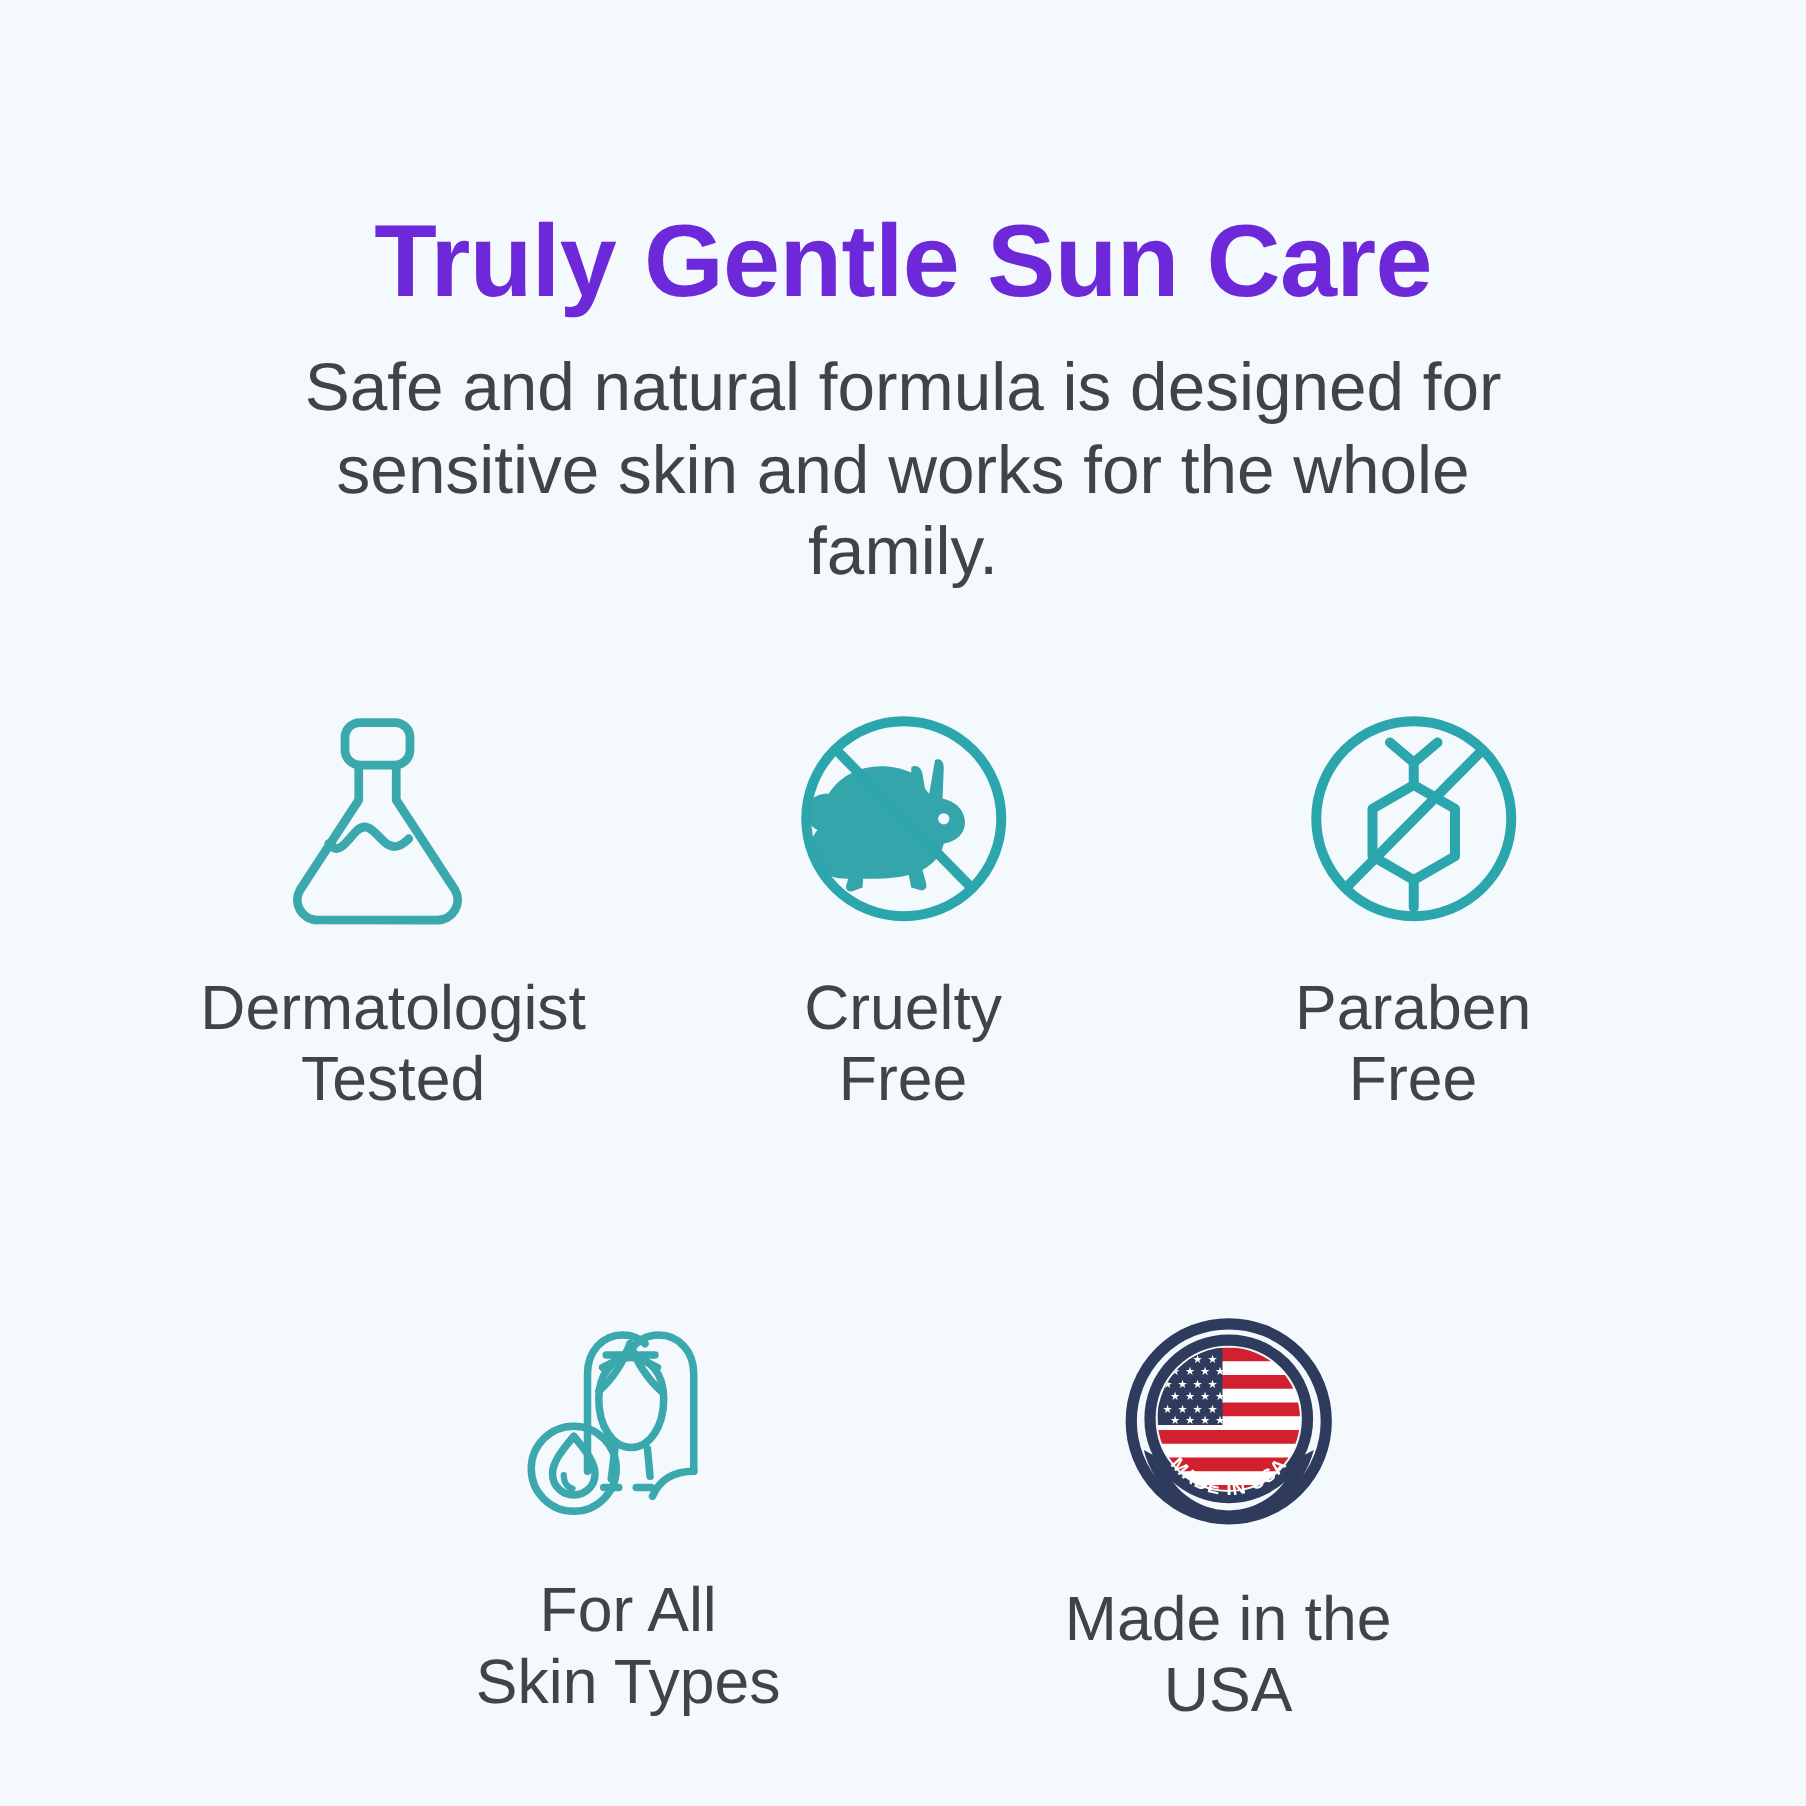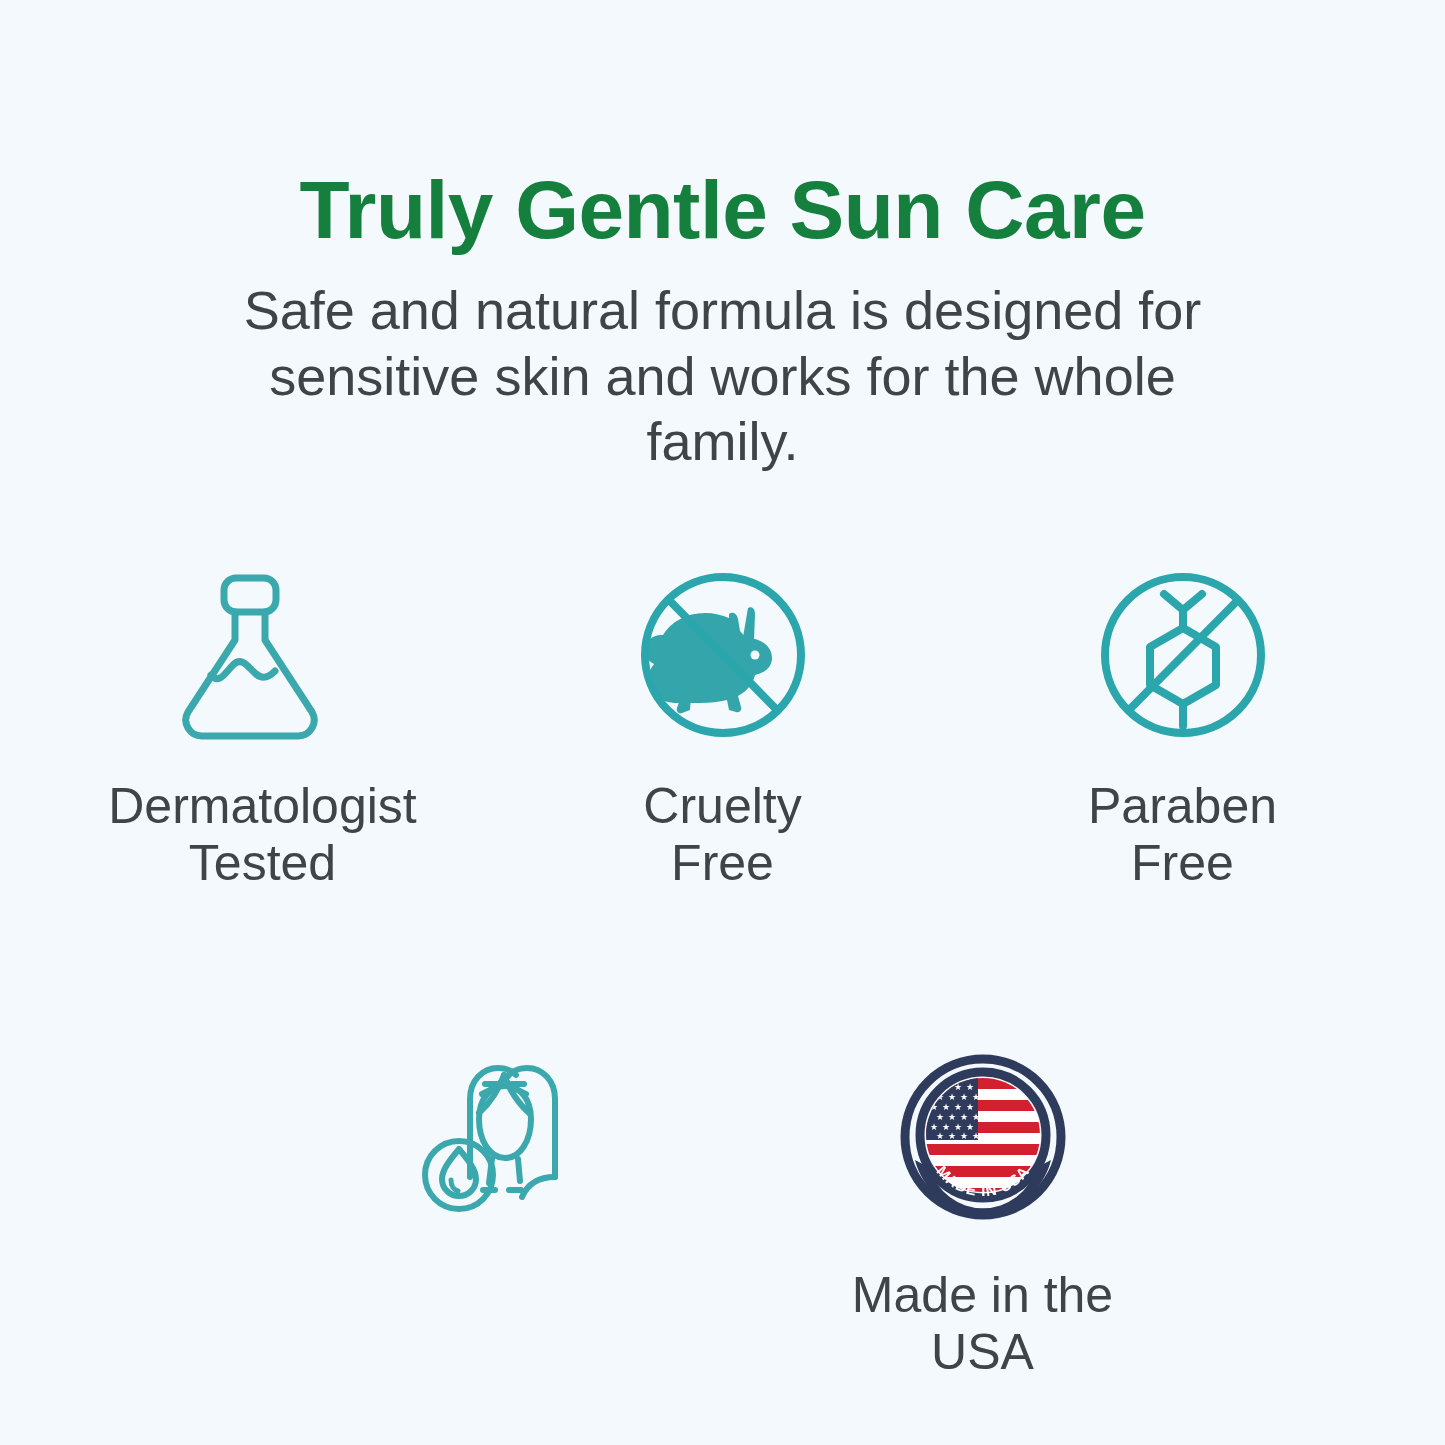--- a/index.html
+++ b/index.html
@@ -32,21 +32,21 @@
     text-align: center;
   }
 
   .headline {
     margin: 0;
     font-family: "Liberation Sans", sans-serif;
     font-weight: bold;
     font-size: 82px;
     line-height: 1.02;
     letter-spacing: -0.5px;
-    color: #15803d;
+    color: #6d28d9;
     white-space: nowrap;
   }
 
   .subhead {
     margin: 26px auto 0 auto;
     width: 1030px;
     font-family: "Liberation Sans", sans-serif;
     font-weight: normal;
     font-size: 54px;
     line-height: 1.22;
@@ -60,21 +60,21 @@
     left: 0;
     width: 1445px;
   }
 
   .row {
     display: flex;
     justify-content: center;
     align-items: flex-start;
   }
 
-  .row-one { gap: 120px; }
+  .row-one { gap: 68px; }
   .row-two { gap: 140px; margin-top: 150px; padding-left: 40px; }
 
   .badge {
     width: 340px;
     display: flex;
     flex-direction: column;
     align-items: center;
   }
 
   .badge-icon {
@@ -207,20 +207,22 @@
 
             <path d="M75 148 h12"></path>
             <path d="M101 148 h12"></path>
 
             <circle cx="51" cy="133" r="34"></circle>
             <path d="M51 107 c10 12 17 21 17 30 c0 10 -8 17 -17 17
                      c-9 0 -17 -7 -17 -17 c0 -9 7 -18 17 -30 z"></path>
             <path d="M43 138 c0 6 3 10 7 11" stroke-width="5"></path>
           </svg>
         </div>
+        <div class="badge-label">For All
+Skin Types</div>
       </div>
 
       <div class="badge">
         <div class="badge-icon">
           <svg width="190" height="190" viewBox="0 0 190 190">
             <defs>
               <clipPath id="flagClip">
                 <circle cx="95" cy="93" r="57"></circle>
               </clipPath>
               <path id="usaArc" d="M 40 112 A 57 57 0 0 0 150 112" fill="none"></path>

